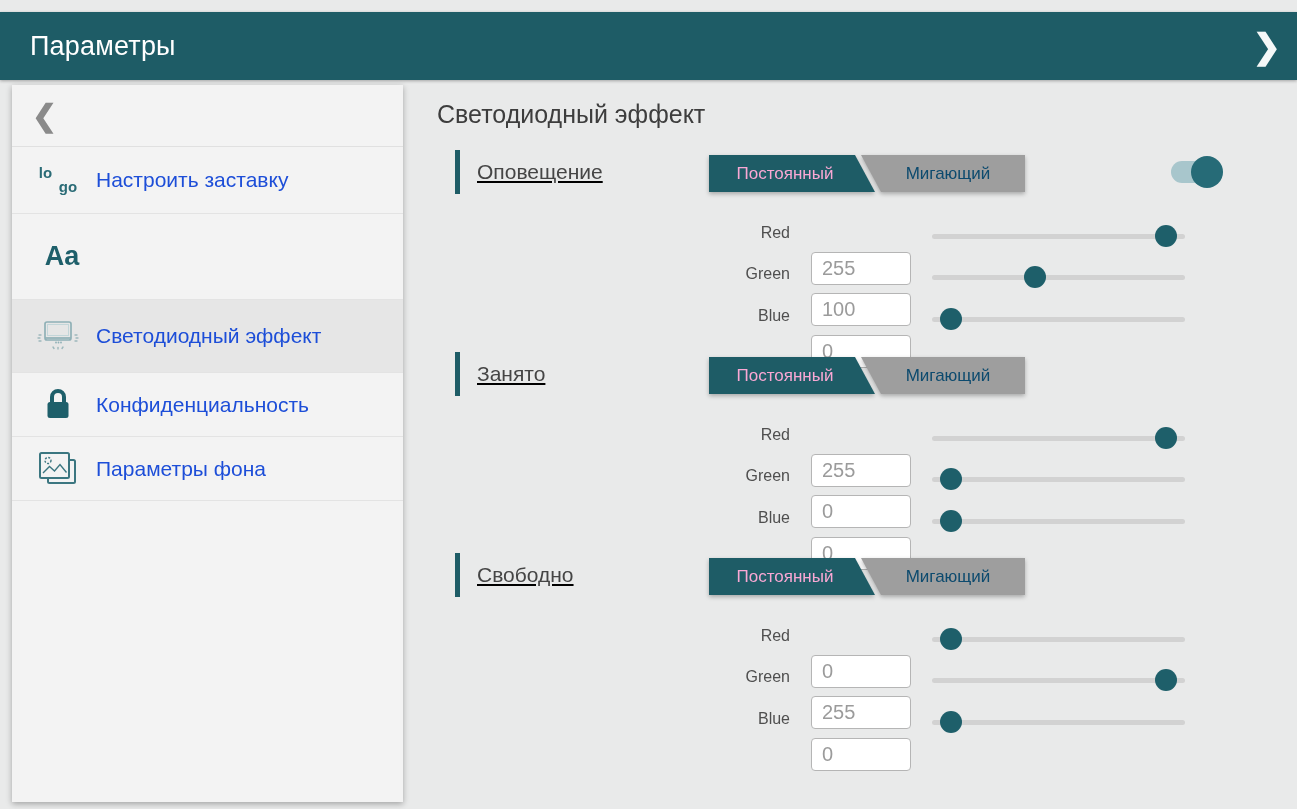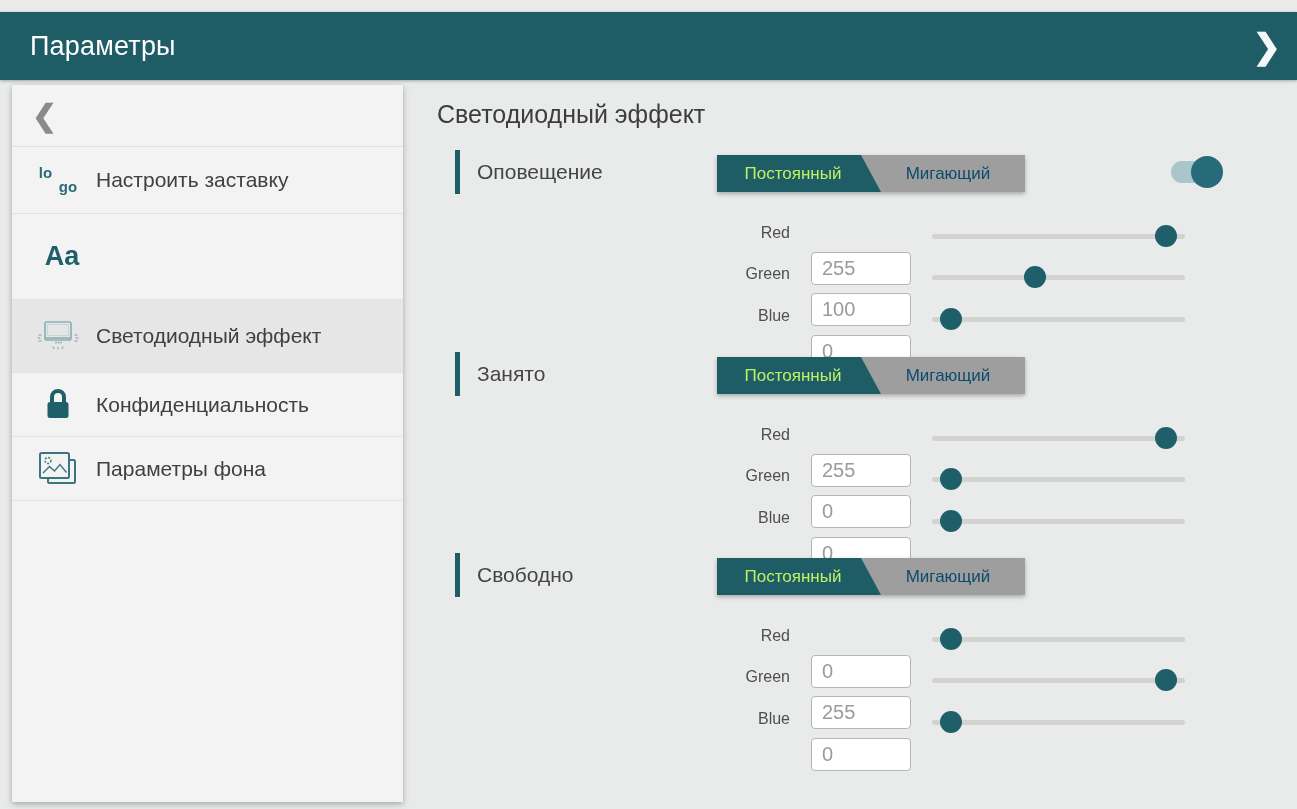--- a/index.html
+++ b/index.html
@@ -35,41 +35,41 @@
   .back-row .back{
     font-size:30px;color:#8a8a8a;font-weight:700;cursor:pointer;line-height:1;
   }
   .nav-item{
     display:flex;align-items:center;box-sizing:border-box;
     border-bottom:1px solid #e3e3e3;padding:0 14px 0 20px;cursor:pointer;
   }
   .nav-item .icon-box{
     width:52px;min-width:52px;display:flex;justify-content:center;align-items:center;
   }
-  .nav-item .label{font-size:21px;color:#404040;line-height:1.32;padding-left:12px;}
+  .nav-item .label{font-size:21px;color:#1d4ed8;line-height:1.32;padding-left:12px;}
   .nav-item.selected{background:#e6e6e6;}
   .h67{height:67px}.h86{height:86px}.h73{height:73px}.h64{height:64px}
   .logo-ic{color:#2a6b76;font-size:15px;font-weight:700;line-height:.95;}
   .logo-ic .l2{display:block;margin-left:20px;}
   .aa-ic{color:#1e5f6a;font-size:27px;font-weight:700;line-height:1;margin-left:8px;}
   
   .main-title{
     position:absolute;left:437px;top:100px;
     font-size:25px;color:#3d3d3d;font-weight:400;
   }
   .section{position:absolute;left:455px;width:790px;height:200px;}
   .sec1{top:140px}.sec2{top:342px}.sec3{top:543px}
-  .sec-head{position:absolute;left:0;top:10px;height:44px;display:flex;align-items:center;}
+  .sec-head{position:absolute;left:0;top:10px;height:44px;display:flex;align-items:center;text-decoration:underline;}
   .accent-bar{width:5px;height:44px;background:#1e5c66;}
   .sec-label{margin-left:17px;font-size:21px;color:#454545;}
   
   .tabs{position:absolute;left:254px;top:15px;height:37px;filter:drop-shadow(0 2px 2px rgba(0,0,0,.28));}
   .tab{position:absolute;top:0;height:37px;line-height:37px;font-size:17px;text-align:center;cursor:pointer;}
   .tab-active{
-    left:8px;width:166px;background:#1e5c66;color:#bef264;
+    left:0;width:166px;background:#1e5c66;color:#f9a8d4;
     clip-path:polygon(0 0,calc(100% - 20px) 0,100% 100%,0 100%);
     padding-right:0;box-sizing:border-box;
   }
   .tab-active span{display:inline-block;margin-right:14px;}
   .tab-inactive{
     left:146px;width:170px;background:#9e9e9e;color:#0c4a6e;
     clip-path:polygon(6px 0,100% 0,100% 100%,26px 100%);
     box-sizing:border-box;
   }
   .tab-inactive span{display:inline-block;margin-left:16px;}

